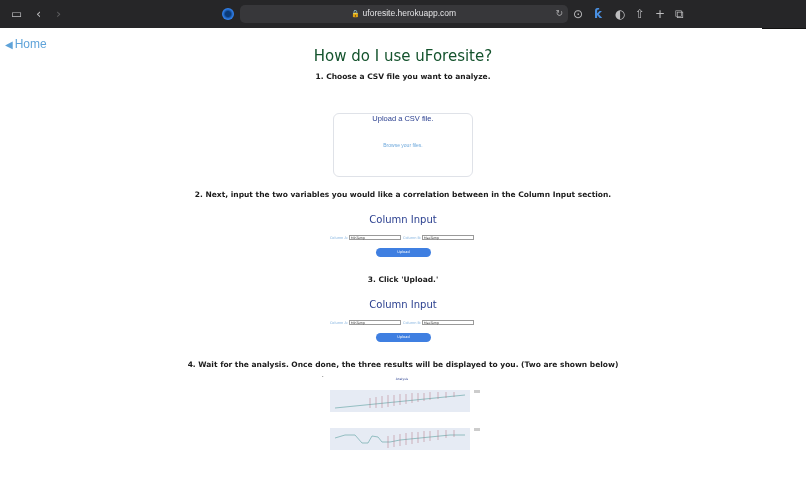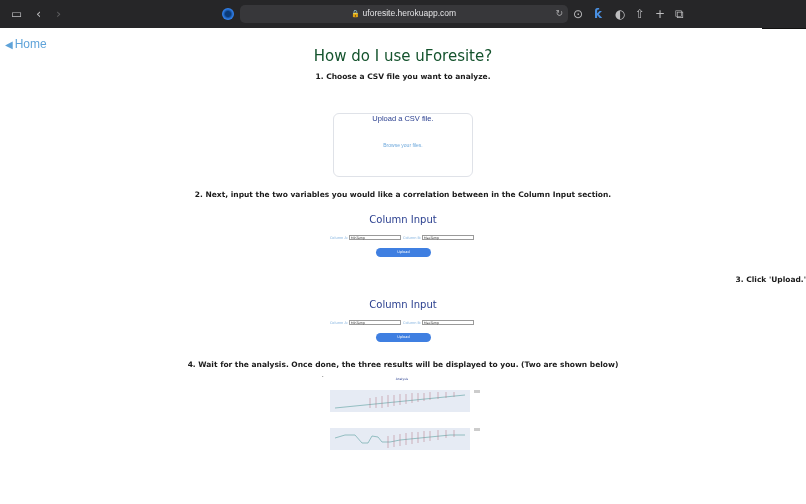--- a/index.html
+++ b/index.html
@@ -64,21 +64,21 @@
 
   <div class="center ci-title" style="top:186px;">Column Input</div>
   <div class="ci-row" style="top:207px;">
     <span class="ci-label">Column A:</span>
     <span class="ci-input">MinTemp</span>
     <span class="ci-label">Column B:</span>
     <span class="ci-input">MaxTemp</span>
   </div>
   <div class="upload-btn" style="top:220px;">Upload</div>
 
-  <div class="center step" style="top:247px;text-align:right;">3. Click 'Upload.'</div>
+  <div class="center step" style="top:247px;">3. Click 'Upload.'</div>
 
   <div class="center ci-title" style="top:271px;">Column Input</div>
   <div class="ci-row" style="top:292px;">
     <span class="ci-label">Column A:</span>
     <span class="ci-input">MinTemp</span>
     <span class="ci-label">Column B:</span>
     <span class="ci-input">MaxTemp</span>
   </div>
   <div class="upload-btn" style="top:305px;">Upload</div>
 

